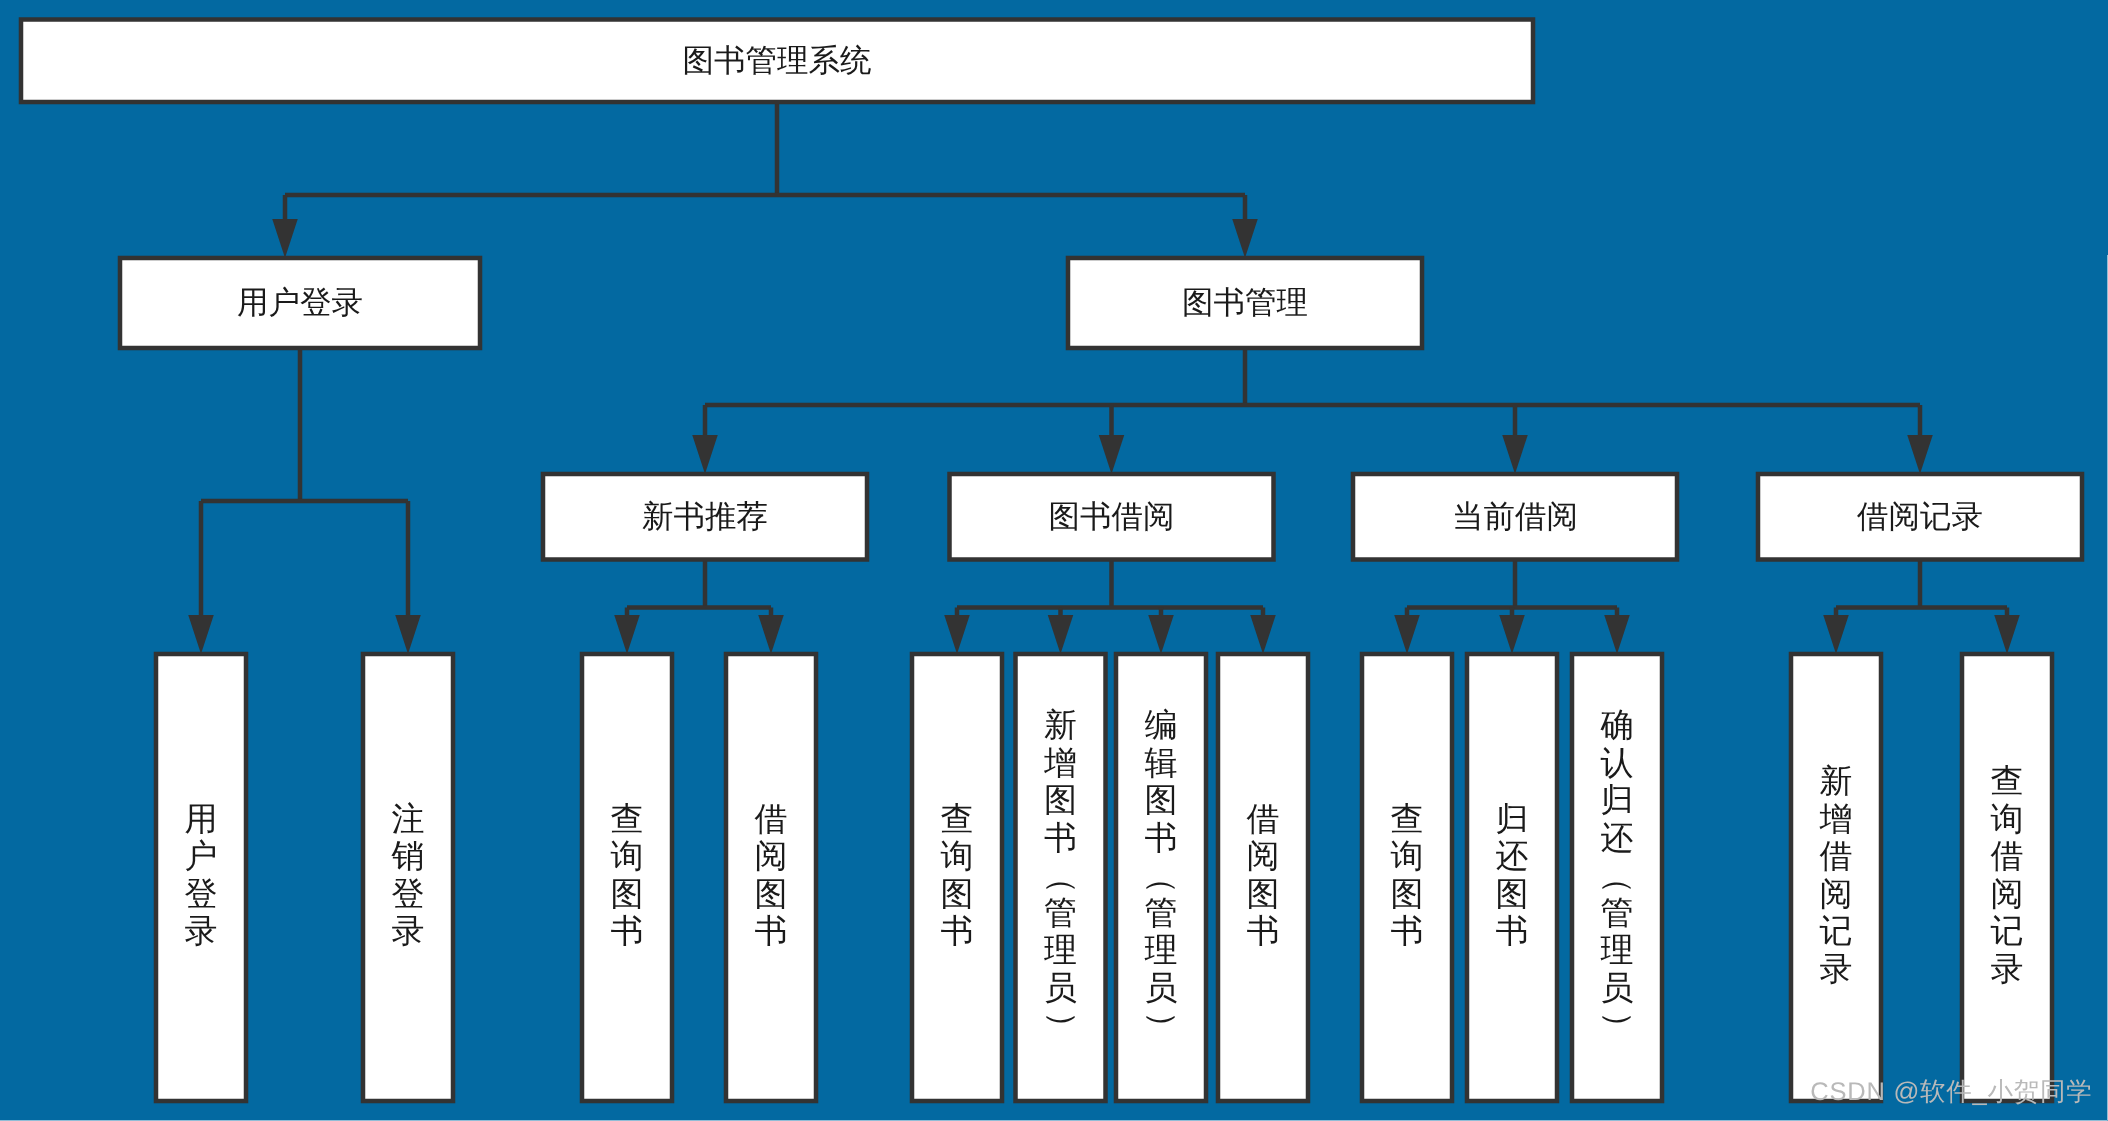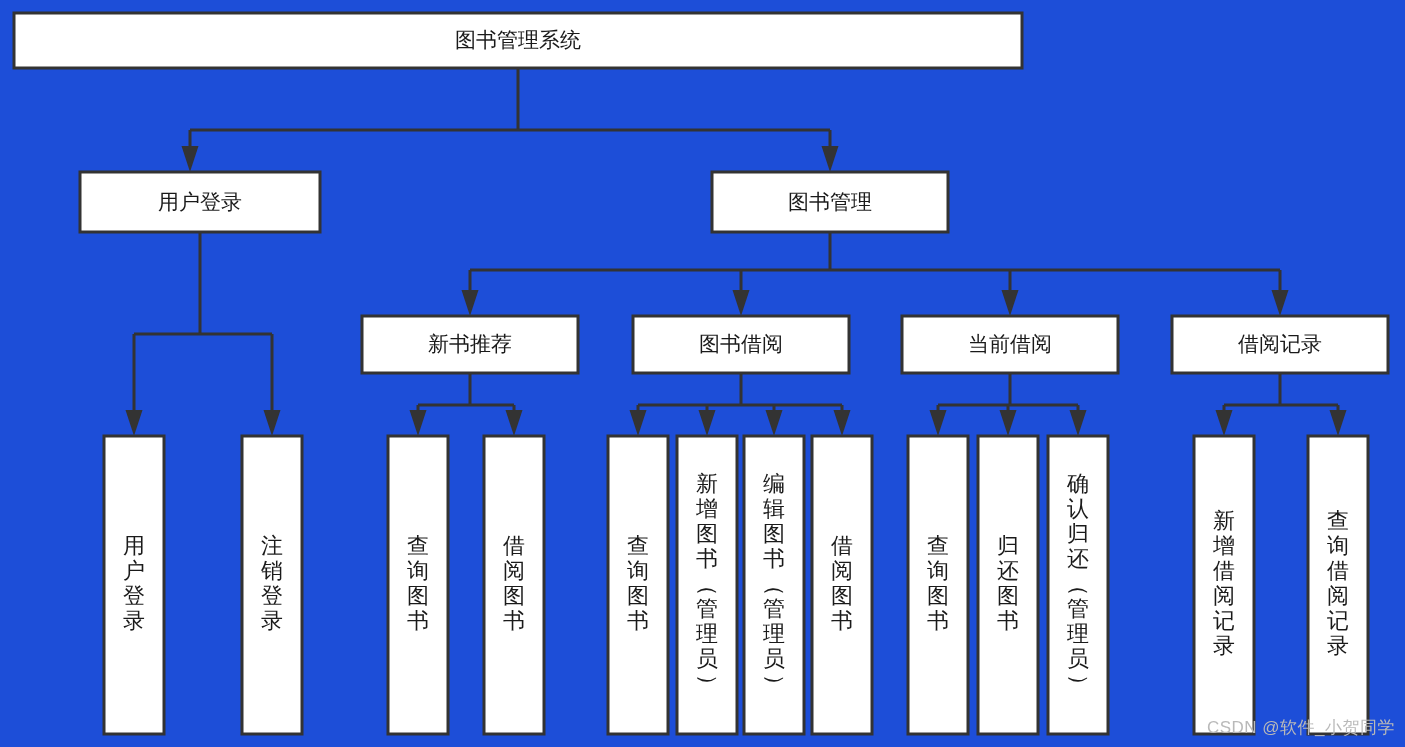--- a/index.html
+++ b/index.html
@@ -8,21 +8,21 @@
     padding: 0;
     background: #ffffff;
   }
   body {
     font-family: "Liberation Sans", "DejaVu Sans", sans-serif;
   }
   #diagram-root {
     position: relative;
     width: 1405px;
     height: 747px;
-    background: #1d4ed8;
+    background: #0369a1;
     overflow: hidden;
   }
   svg#tree-svg {
     position: absolute;
     left: 0;
     top: 0;
     width: 1405px;
     height: 747px;
     display: block;
   }

